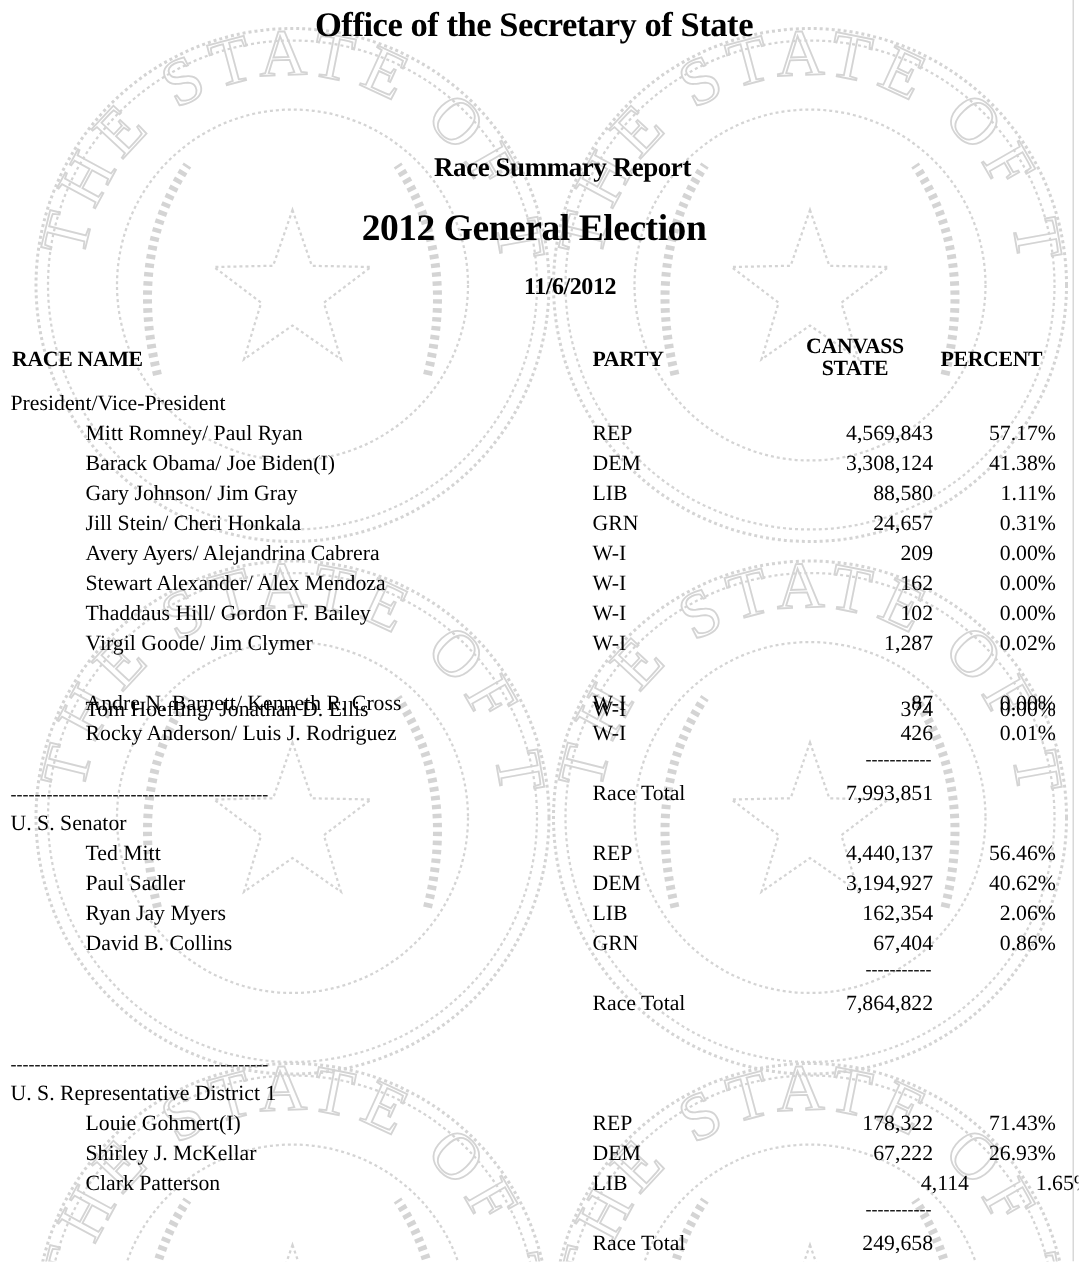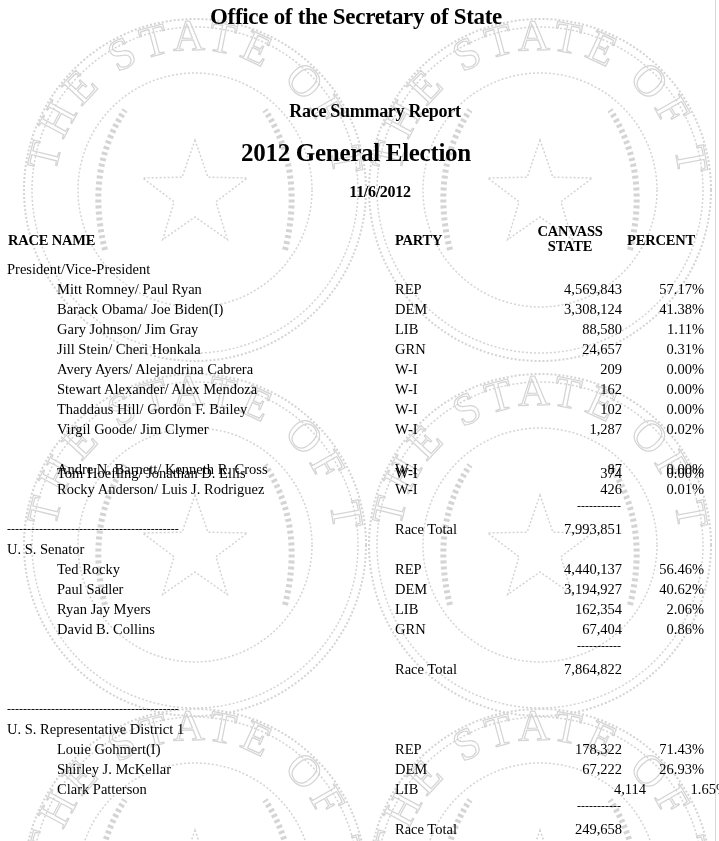--- a/index.html
+++ b/index.html
@@ -225,21 +225,21 @@
       <div class="total-label">Race Total</div>
       <div class="votes">7,993,851</div>
     </div>
     <div class="row" style="top: 519px;">
       <div class="sep">-------------------------------------------</div>
     </div>
     <div class="row" style="top: 539px;">
       <div class="race-title">U. S. Senator</div>
     </div>
     <div class="row" style="top: 559px;">
-      <div class="cand">Ted Rocky</div>
+      <div class="cand">Ted Mitt</div>
       <div class="party">REP</div>
       <div class="votes">4,440,137</div>
       <div class="pct">56.46%</div>
     </div>
     <div class="row" style="top: 579px;">
       <div class="cand">Paul Sadler</div>
       <div class="party">DEM</div>
       <div class="votes">3,194,927</div>
       <div class="pct">40.62%</div>
     </div>

